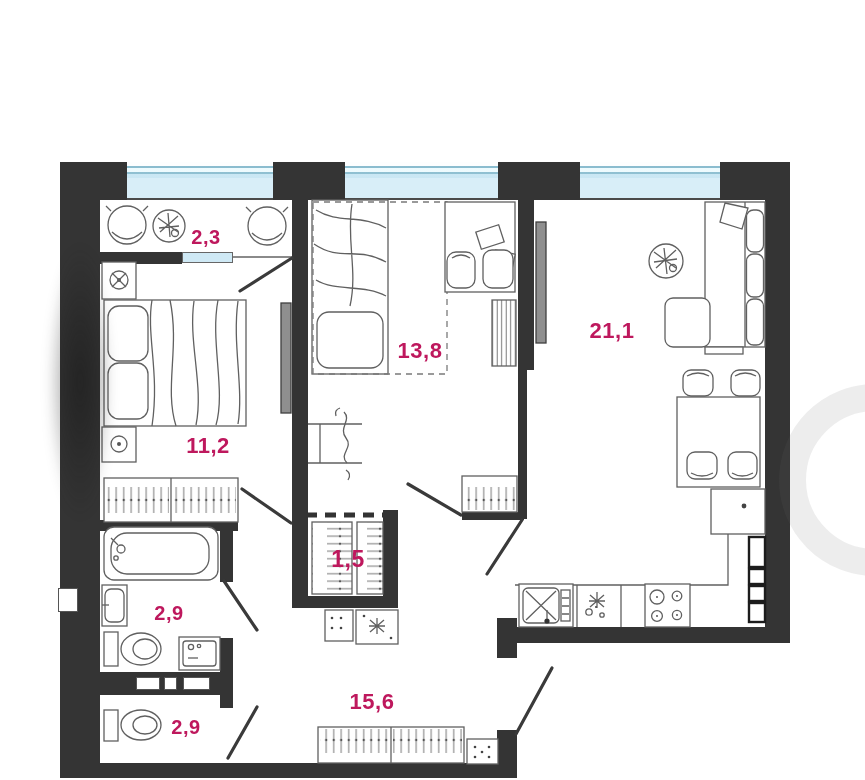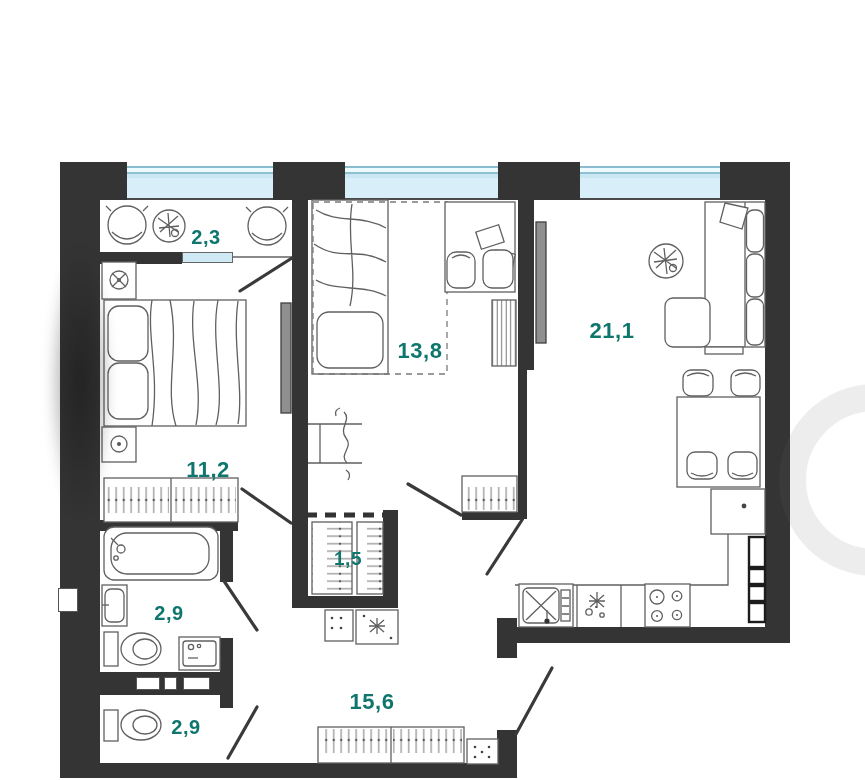--- a/index.html
+++ b/index.html
@@ -7,23 +7,23 @@
         font-family:"Liberation Sans",sans-serif;}
   .wall{position:absolute;background:#343434;}
   .inset{position:absolute;background:#ffffff;border:1px solid #555;box-sizing:border-box;}
   .window{position:absolute;background:#d8eef8;border-bottom:2px solid #4a4a4a;box-sizing:border-box;
           background-image:linear-gradient(to bottom,
             rgba(255,255,255,.95) 0 4px, rgba(125,180,200,.85) 4px 6px,
             rgba(240,252,255,.9) 6px 10px, rgba(125,180,200,.8) 10px 12px,
             rgba(190,225,240,.55) 12px 16px, rgba(216,238,248,0) 16px);}
   .sill{position:absolute;background:#cfe9f5;border:1.5px solid #666;box-sizing:border-box;}
   .openline{position:absolute;background:#8a8a8a;}
-  .rlabel{position:absolute;transform:translate(-50%,-50%);color:#0f766e;font-weight:bold;
+  .rlabel{position:absolute;transform:translate(-50%,-50%);color:#be185d;font-weight:bold;
           letter-spacing:.5px;white-space:nowrap;}
-  .fs22{font-size:22px}.fs20{font-size:20px}.fs19{font-size:19px}
+  .fs22{font-size:22px}.fs20{font-size:20px}.fs19{font-size:23px}
   svg.furniture{position:absolute;left:0;top:0;pointer-events:none;}
   .wm-left{position:absolute;left:28px;top:192px;width:84px;height:380px;
            background:radial-gradient(ellipse 55% 50% at 62% 50%, rgba(22,22,22,.55), rgba(22,22,22,0) 72%);
            filter:blur(5px);}
   .wm-right{position:absolute;left:779px;top:384px;width:192px;height:192px;border-radius:50%;
             border:27px solid rgba(110,110,110,.12);box-sizing:border-box;}
 </style>
 </head>
 <body>
 
@@ -292,21 +292,21 @@
       <line x1="242" y1="489" x2="291" y2="523"></line>
       <line x1="408" y1="484" x2="461" y2="515"></line>
       <line x1="487" y1="574" x2="522" y2="520"></line>
       <line x1="224" y1="581" x2="257" y2="630"></line>
       <line x1="228" y1="758" x2="257" y2="707"></line>
       <line x1="516" y1="734" x2="552" y2="668"></line>
     </g>
   </svg>
 
   <div class="rlabel fs20" style="left:206px;top:237px">2,3</div>
-  <div class="rlabel fs22" style="left:208px;top:470px">11,2</div>
+  <div class="rlabel fs22" style="left:208px;top:446px">11,2</div>
   <div class="rlabel fs22" style="left:420px;top:351px">13,8</div>
   <div class="rlabel fs22" style="left:612px;top:331px">21,1</div>
   <div class="rlabel fs19" style="left:348px;top:559px">1,5</div>
   <div class="rlabel fs20" style="left:169px;top:613px">2,9</div>
   <div class="rlabel fs22" style="left:372px;top:702px">15,6</div>
   <div class="rlabel fs20" style="left:186px;top:727px">2,9</div>
 
   <div class="wm-left"></div>
   <div class="wm-right"></div>
 </div>

